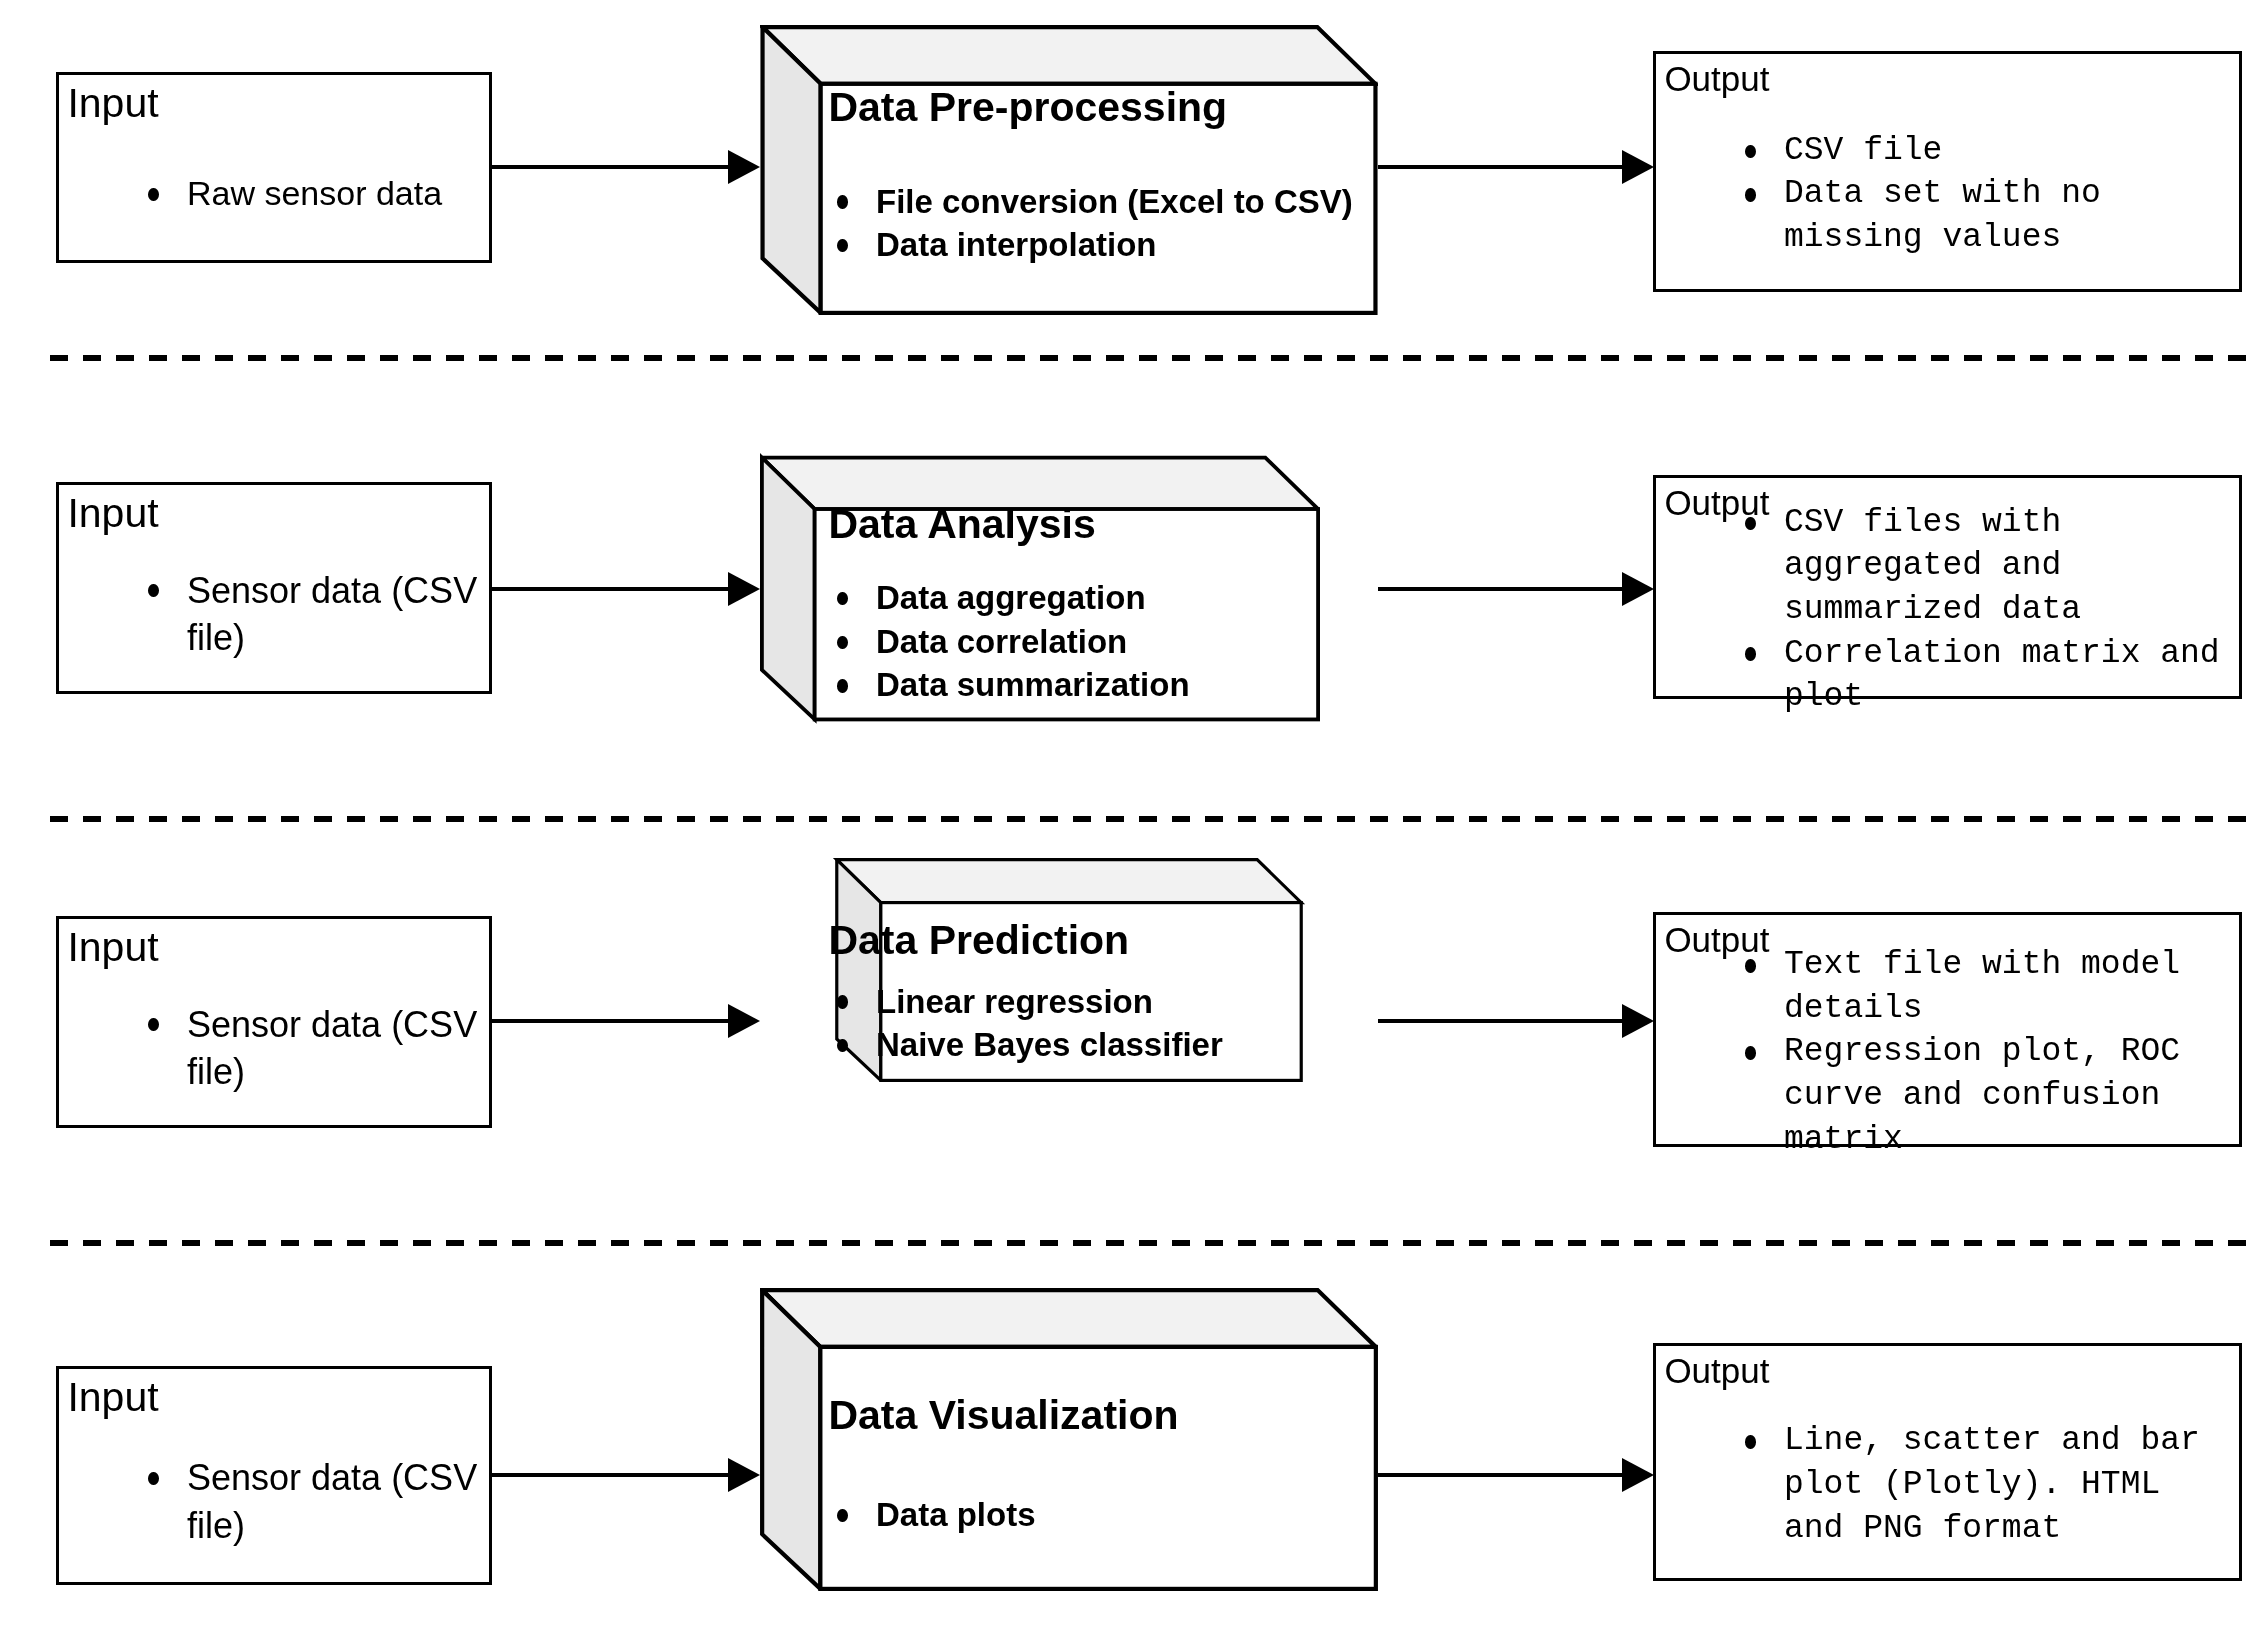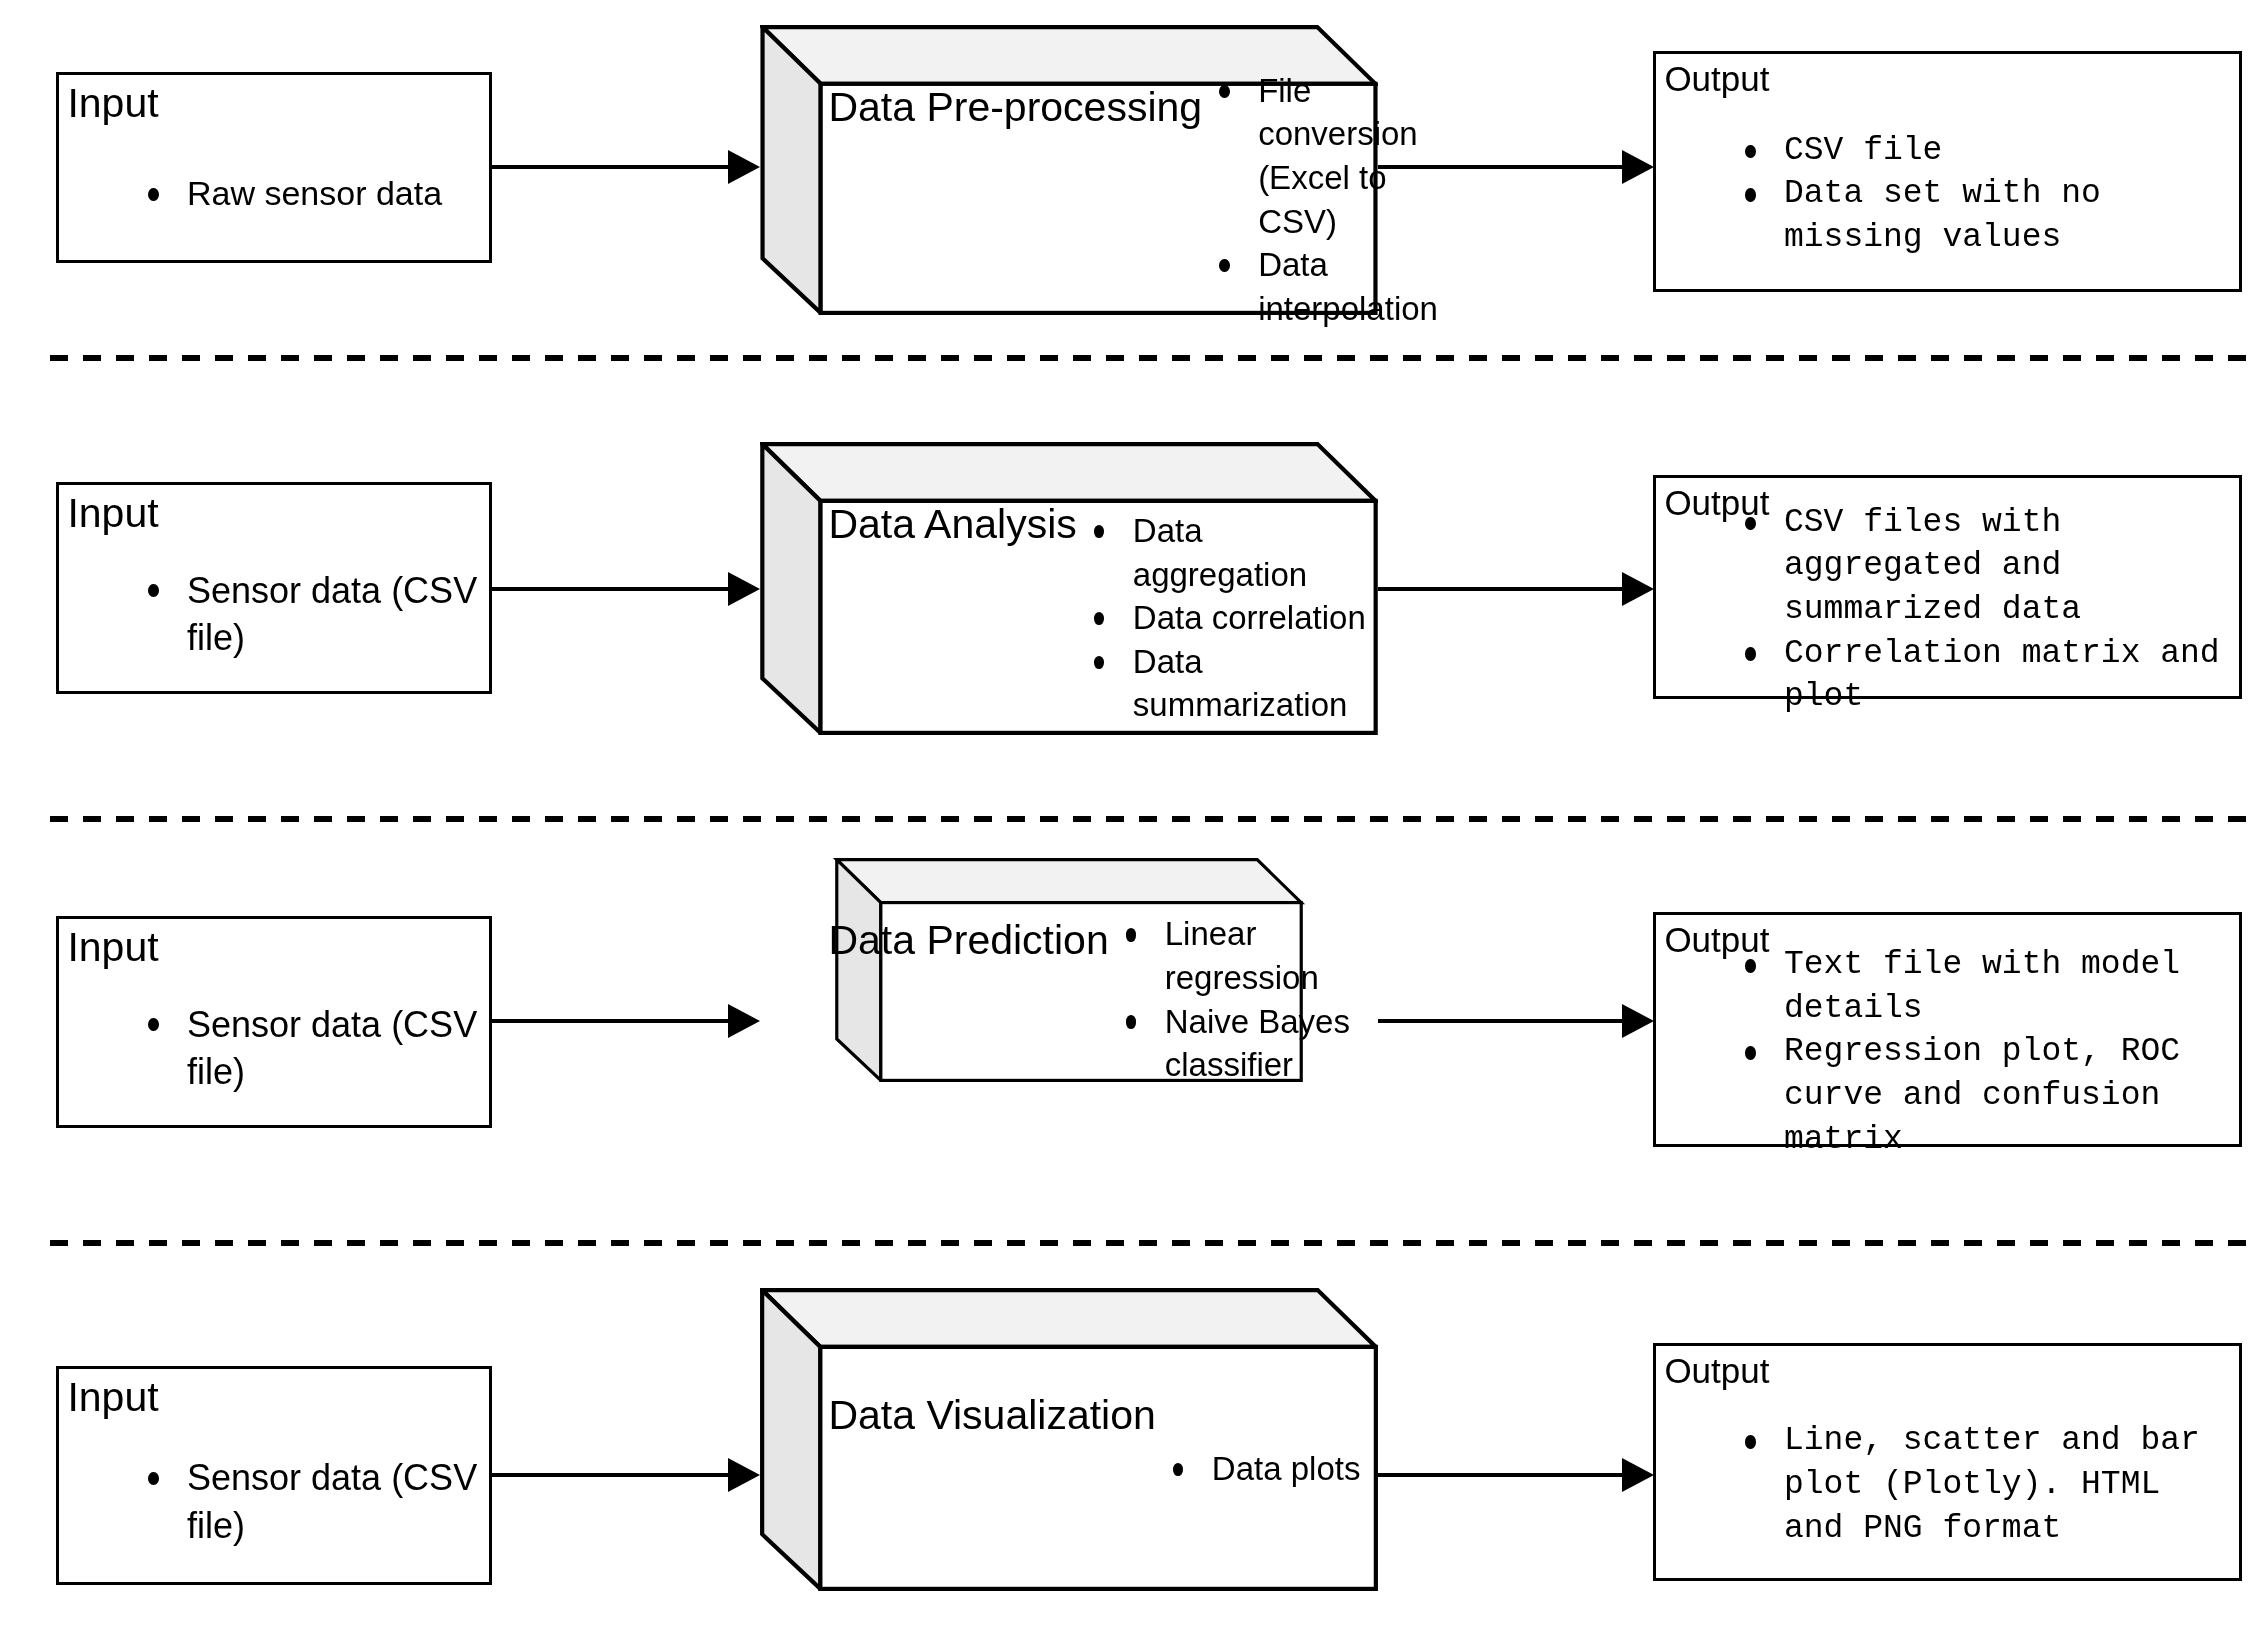--- a/index.html
+++ b/index.html
@@ -36,21 +36,21 @@
     width:10.5px;height:13.3px;border-radius:50%;background:var(--line);
   }
   .input  li{font-size:36px;}
   .row1 .input li{font-size:34px;}
   .output li{font-size:33px;font-family:Liberation Mono, monospace;}
   
   .process{position:absolute;}
   .process .shape{position:absolute;left:0;top:0;width:100%;height:100%;display:block;}
   .face{
     position:absolute;left:60px;top:59px;right:0;bottom:0;
-    display:flex;flex-direction:row;
+    display:flex;flex-direction:column;font-weight:bold;
   }
   .face .title{font-size:41px;line-height:1.12;padding:1.4px 0 0 8.4px;white-space:nowrap;}
   .process li{font-size:33px;}
   .process ul{padding-left:56px;}
   .row4 .face .title{padding-top:46px;}
   
   .arrow{position:absolute;height:4.2px;background:var(--line);}
   .arrow .head{
     position:absolute;right:-32px;top:-14.7px;width:0;height:0;
     border-left:32px solid var(--line);
@@ -118,21 +118,21 @@
         <ul>
           <li>Sensor data (CSV file)</li>
         </ul>
       </div>
     </div>
 
     <div class="arrow" style="left:492px;top:587px;width:236px">
       <span class="head"></span>
     </div>
 
-    <div class="process" style="left:760px;top:442px;width:618px;height:293px">
+    <div class="process" style="left:760px;top:442px;width:560px;height:293px">
       <svg class="shape" viewBox="0 0 881 418">
         <polygon points="3,3 795,3 878,84 86,84" fill="var(--face-top)" stroke="var(--line)" stroke-width="6"></polygon>
         <polygon points="3,3 86,84 86,415 3,337" fill="var(--face-side)" stroke="var(--line)" stroke-width="6"></polygon>
         <rect x="86" y="84" width="792" height="331" fill="#ffffff" stroke="var(--line)" stroke-width="6"></rect>
       </svg>
       <div class="face">
         <div class="title">Data Analysis</div>
         <div class="content">
           <ul>
             <li>Data aggregation</li>

